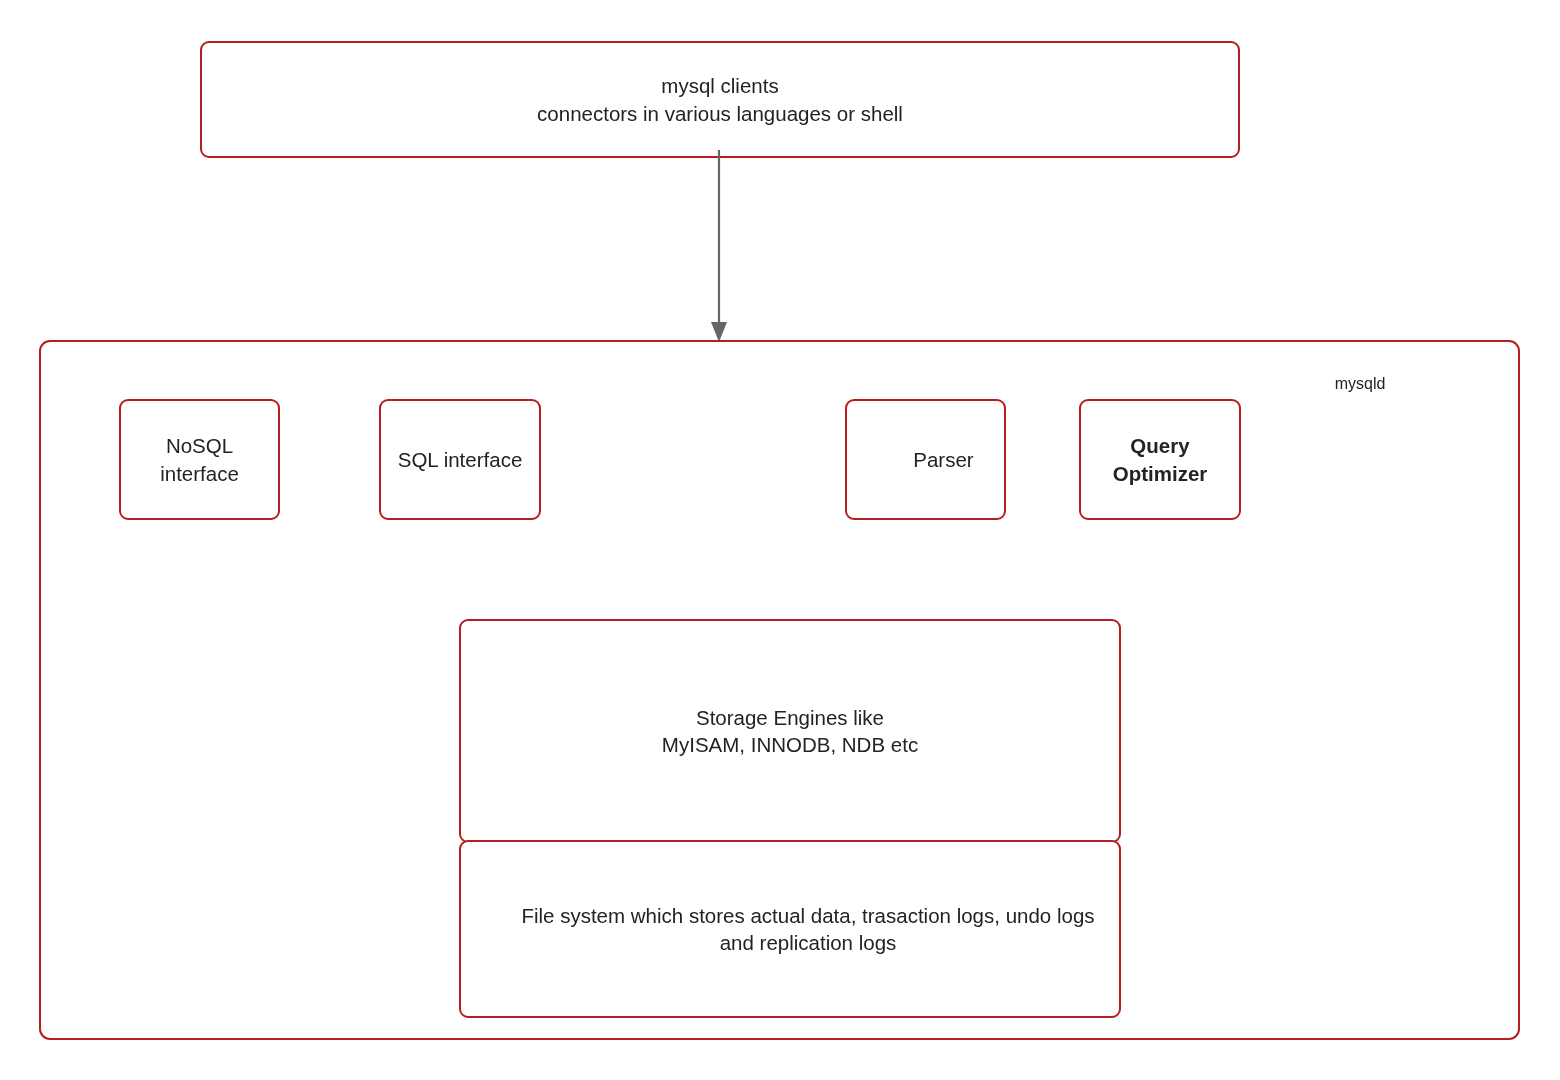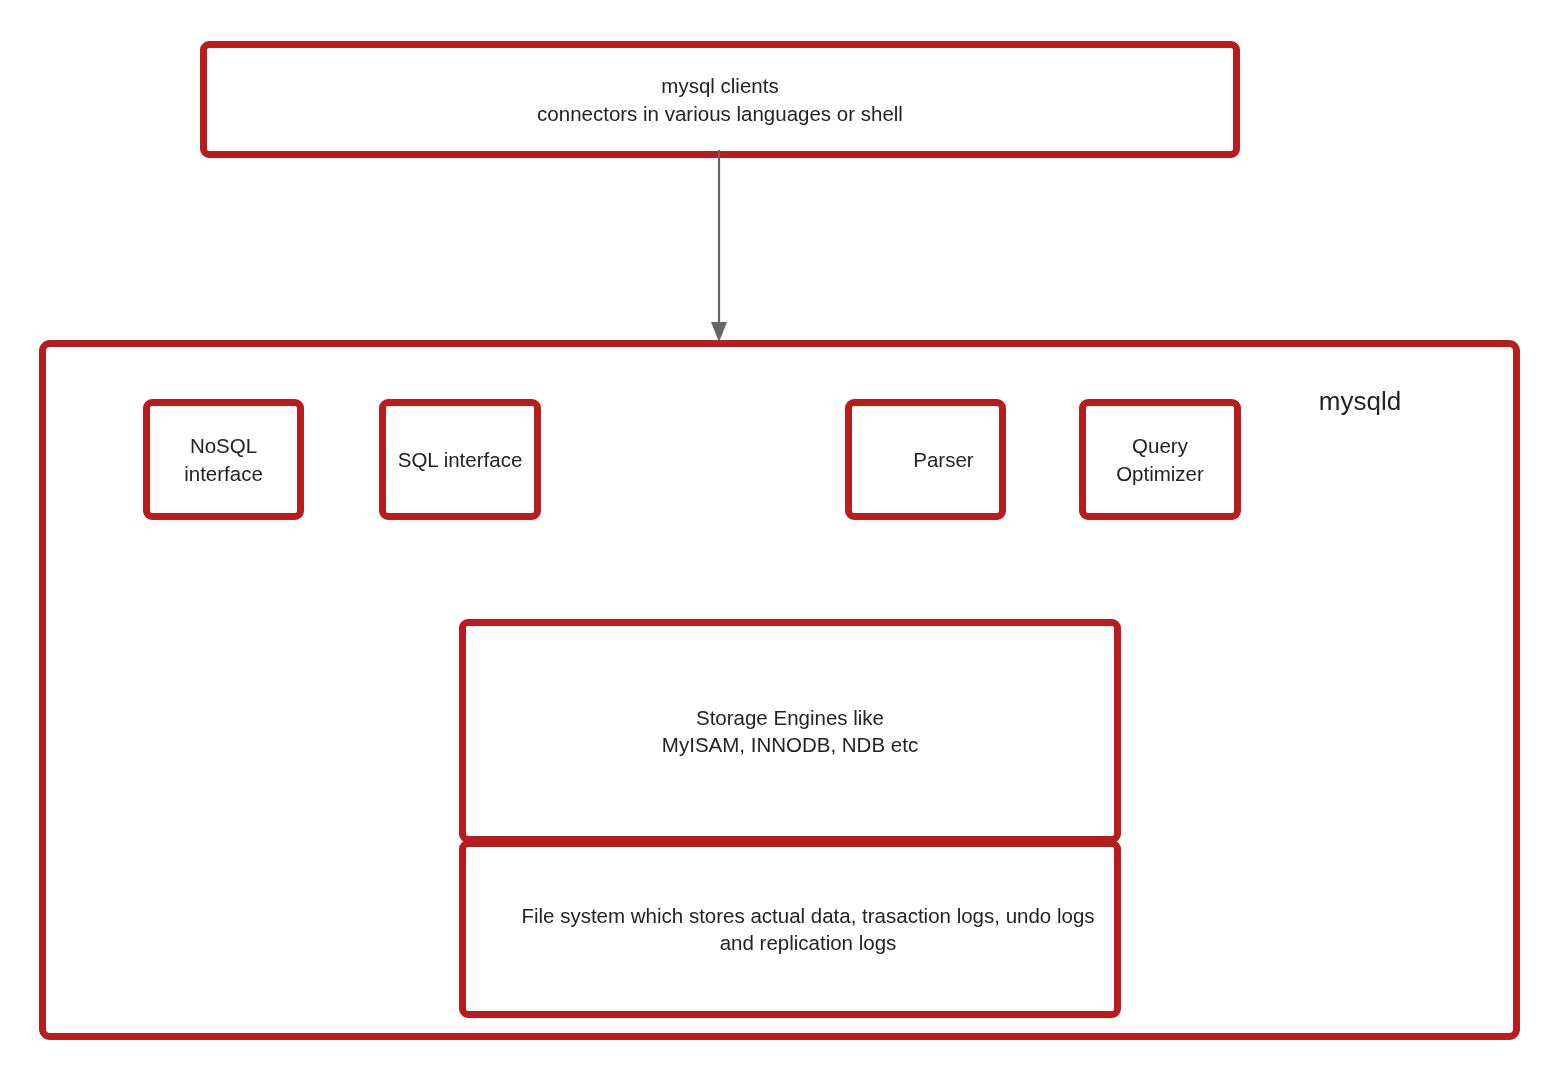--- a/index.html
+++ b/index.html
@@ -16,21 +16,21 @@
   #canvas {
     position: relative;
     width: 1560px;
     height: 1080px;
     background: #ffffff;
     overflow: hidden;
   }
   .node {
     position: absolute;
     box-sizing: border-box;
-    border: 7px solid #b91c1c;
+    border: 2px solid #b91c1c;
     border-radius: 9px;
     background: #ffffff;
     display: flex;
     align-items: center;
     justify-content: center;
     text-align: center;
     line-height: 1.32;
     color: #232323;
     white-space: pre-line;
   }
@@ -56,39 +56,39 @@
     width: 1481px;
     height: 700px;
     display: block;
     border-radius: 11px;
   }
 
   
   #mysqld-label {
     position: absolute;
     left: 1290px;
-    top: 386px;
+    top: 375px;
     width: 140px;
     text-align: center;
-    font-size: 26px;
+    font-size: 16px;
     color: #232323;
   }
 
   
   .component {
     top: 399px;
     height: 121px;
     font-size: 20.5px;
     border-radius: 9px;
   }
-  #node-nosql-interface   { left: 119px;  width: 161px; margin-left: 24px; }
+  #node-nosql-interface   { left: 119px;  width: 161px; }
   #node-sql-interface     { left: 379px;  width: 162px; }
   #node-caches-buffers    { left: 610px;  width: 162px; }
   #node-parser            { left: 845px;  width: 161px; padding-left: 36px; }
-  #node-query-optimizer   { left: 1079px; width: 162px; }
+  #node-query-optimizer   { left: 1079px; width: 162px; font-weight: bold; }
 
   
   #node-storage-engines {
     left: 459px;
     top: 619px;
     width: 662px;
     height: 224px;
     font-size: 20.5px;
   }
 

